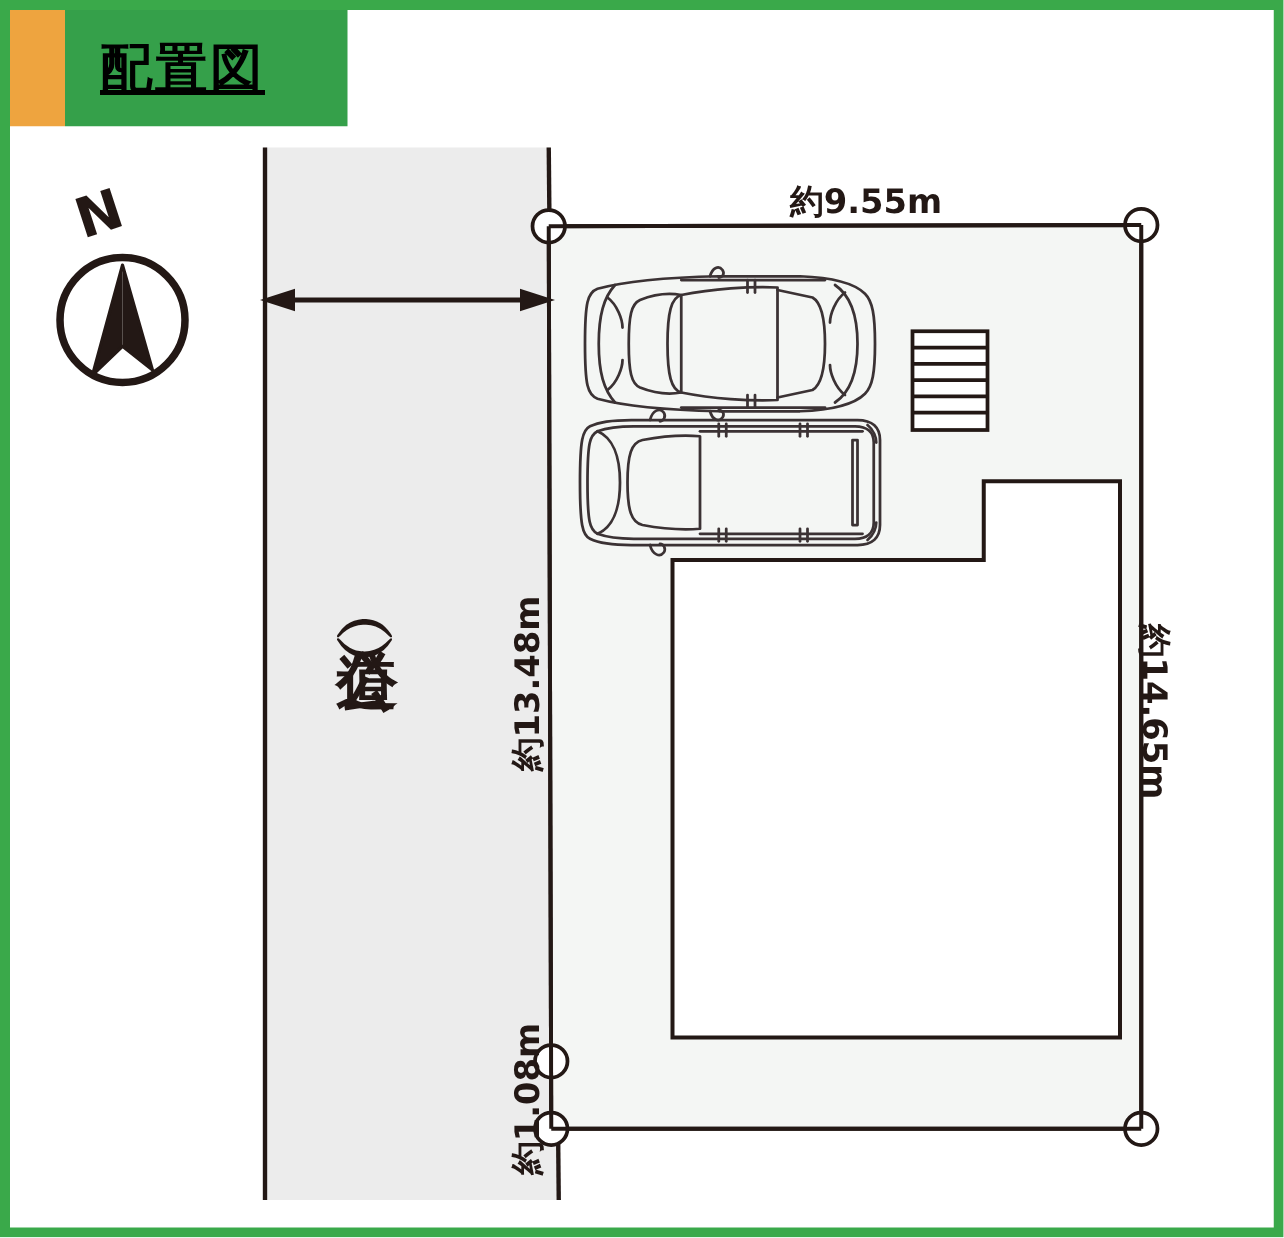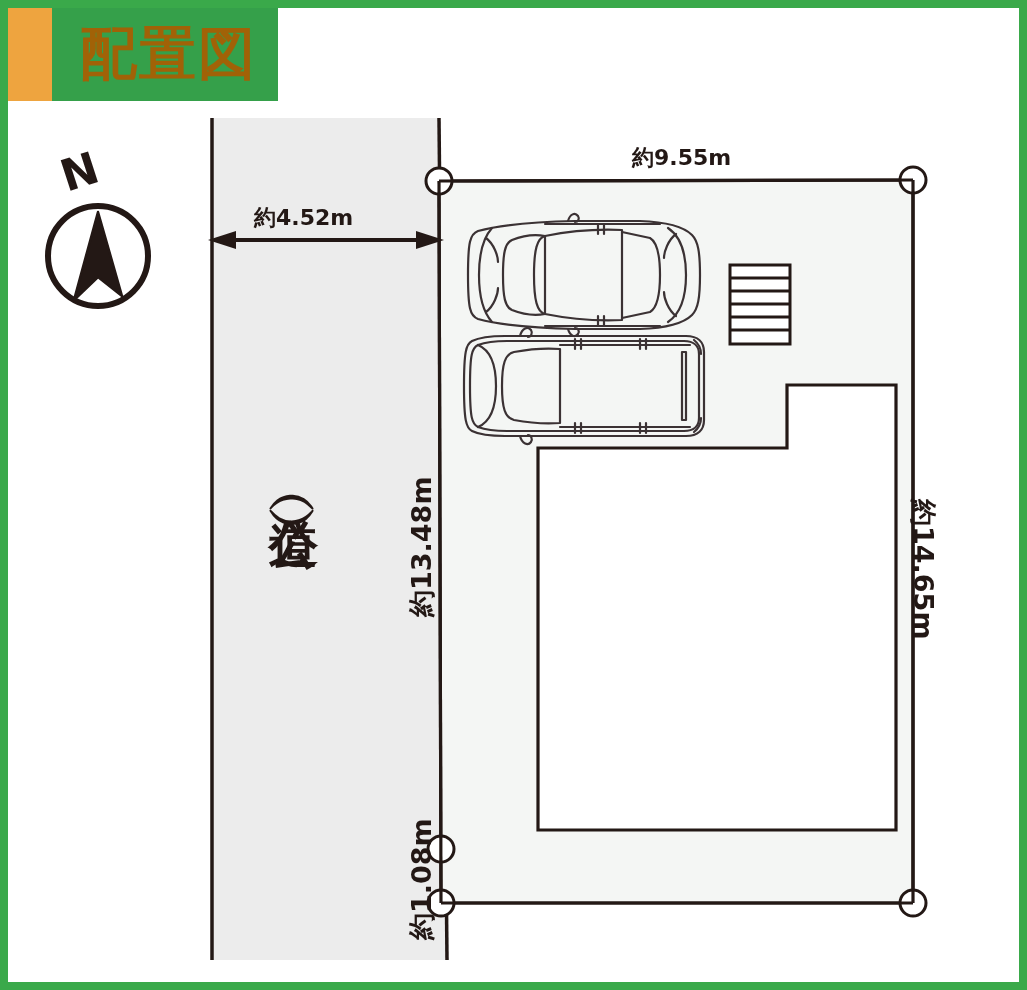--- a/index.html
+++ b/index.html
@@ -38,39 +38,40 @@
     left: 52px; top: 8px;
     width: 226px; height: 93px;
     background: #35a04a;
   }
   .hdr-title {
     position: absolute;
     left: 80px; top: 8px;
     width: 198px; height: 93px;
     display: flex;
     align-items: center;
-    color: #a16207;
-    font-size: 57px;
+    color: #000000;
+    font-size: 42px;
     font-weight: bold;
     letter-spacing: 2px;
     font-family: "DejaVu Sans", "Liberation Sans", sans-serif;
+    text-decoration: underline;
   }
   
   .canvas {
     position: absolute;
     left: 0; top: 0;
     width: 1027px; height: 990px;
   }
   .canvas svg { display: block; }
 
   
   .lbl {
     position: absolute;
     color: #231815;
-    font-size: 22px;
+    font-size: 27px;
     font-weight: bold;
     white-space: nowrap;
     font-family: "DejaVu Sans", "Liberation Sans", sans-serif;
   }
   .lbl-top   { left: 632px; top: 143px; }
   .lbl-road  { left: 254px; top: 203px; }
   .lbl-bot   { left: 527px; top: 903px; }
 
   .lbl-vert {
     position: absolute;
@@ -248,21 +249,20 @@
 
   <div class="frame"></div>
 
   <div class="hdr-orange"></div>
   <div class="hdr-green"></div>
   <div class="hdr-title">配置図</div>
 
   <div class="compass-n">N</div>
 
   <div class="lbl lbl-top">約9.55m</div>
-  <div class="lbl lbl-road">約4.52m</div>
 
   <div class="lbl-vert lbl-1348">約13.48m</div>
   <div class="lbl-vert lbl-108">約1.08m</div>
   <div class="lbl-vert lbl-1465">約14.65m</div>
 
   <div class="lbl-kodo">（公道）</div>
 
 </div>
 
 </body></html>

